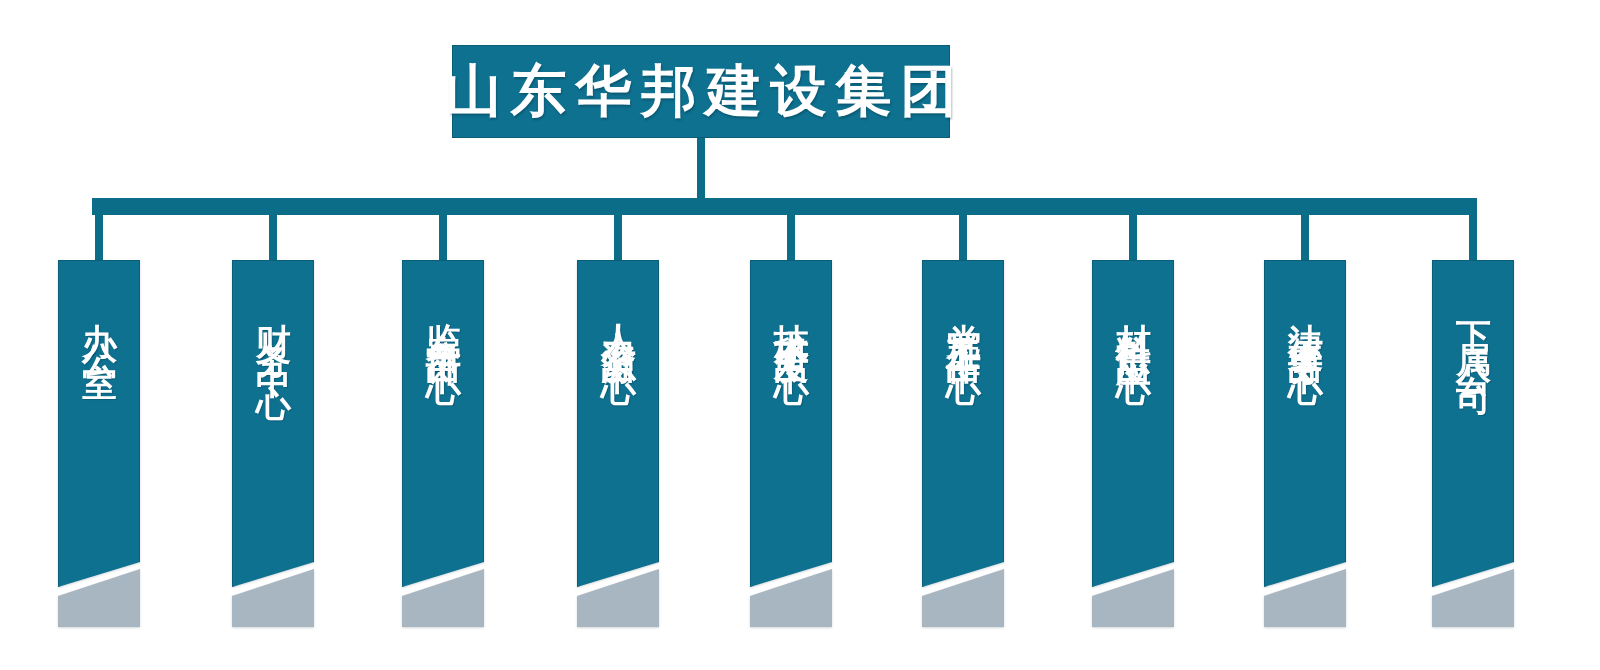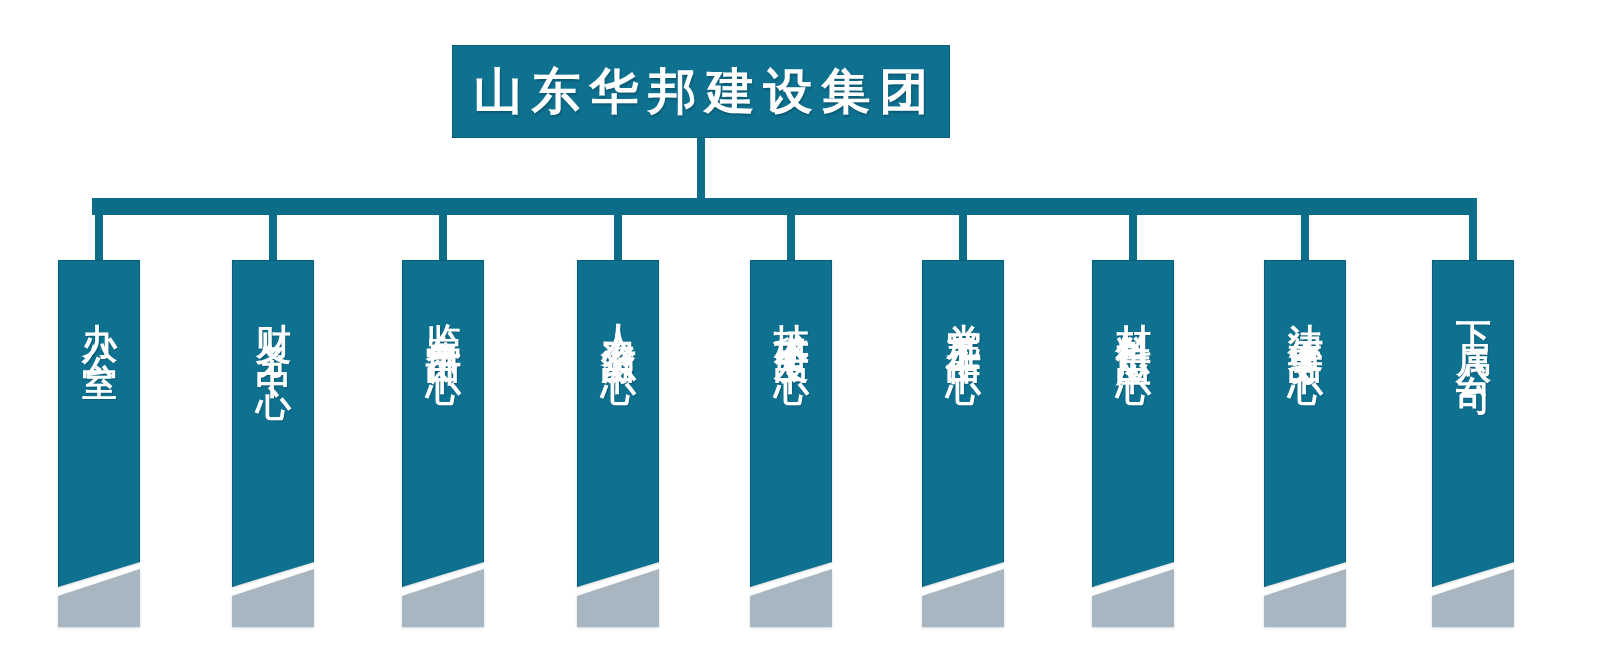--- a/index.html
+++ b/index.html
@@ -25,21 +25,21 @@
     height: 93px;
     background: var(--teal, #0e7190);
     border: 1px solid rgba(7, 76, 98, 0.55);
     box-sizing: border-box;
     display: flex;
     align-items: center;
     justify-content: center;
   }
   .title-text {
     color: var(--text_white, #ffffff);
-    font-size: 49px;
+    font-size: 56px;
     font-weight: bold;
     letter-spacing: 9px;
     text-indent: 9px;
     white-space: nowrap;
     text-shadow: 1px 2px 2px rgba(0, 35, 50, 0.30);
   }
 
   
   .stem {
     position: absolute;

